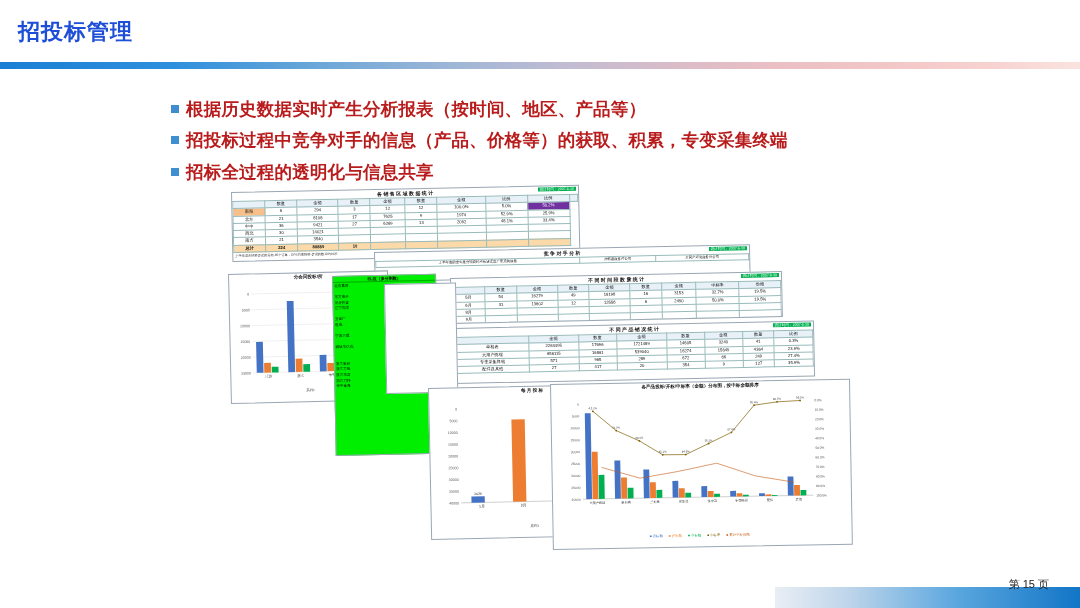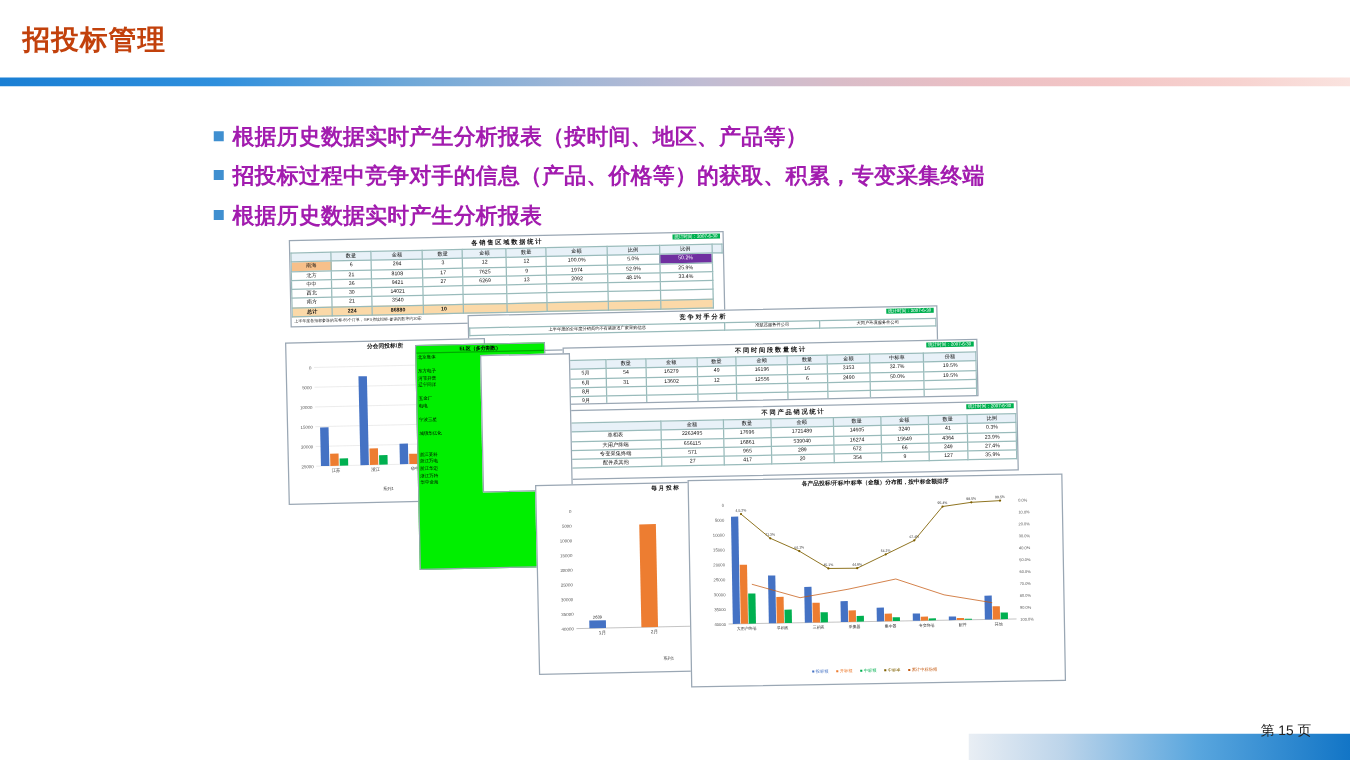--- a/index.html
+++ b/index.html
@@ -1,28 +1,28 @@
 <!DOCTYPE html>
 <html><head>
 <meta charset="utf-8">
 <style>
   html,body{margin:0;padding:0;}
   body{width:1080px;height:608px;background:#ffffff;font-family:"Liberation Sans","DejaVu Sans",sans-serif;overflow:hidden;position:relative;}
   .slide{position:absolute;inset:0;}
 
   
-  .title{position:absolute;left:18px;top:17px;font-size:22px;font-weight:bold;color:#c2410c;letter-spacing:1px;}
+  .title{position:absolute;left:18px;top:17px;font-size:22px;font-weight:bold;color:#1d4ed8;letter-spacing:1px;}
   .rule{position:absolute;left:0;top:62px;width:1080px;height:7px;
         background:linear-gradient(to right,#1a7fd4 0%,#2e8fdd 16%,#6ea8d8 30%,#9fb6d6 42%,#c0bcd3 52%,#d9bcc8 62%,#ebbfc4 72%,#f3c6c6 82%,#f7d3d0 92%,#fae3df 100%);}
 
   
   .bullets{position:absolute;left:171px;top:96px;width:800px;}
   .bullet{display:flex;align-items:flex-start;margin-bottom:5px;}
   .bullet .sq{width:8px;height:8px;background:#3f8fd0;margin-top:9px;margin-right:7px;flex:none;}
-  .bullet .txt{font-size:17.5px;color:#a21caf;line-height:1.5;font-weight:bold;letter-spacing:0.2px;}
+  .bullet .txt{font-size:17.5px;color:#b91c1c;line-height:1.5;font-weight:bold;letter-spacing:0.2px;}
 
   
   .collage{position:absolute;left:228px;top:192px;width:620px;height:370px;}
 
   .panel{position:absolute;background:#fff;border:1px solid #9aa7b4;box-sizing:border-box;overflow:hidden;}
 
   
   #p-sales{left:3px;top:0px;width:348px;height:70px;transform:rotate(-1.2deg);transform-origin:0 0;}
   #p-comp{left:146px;top:60px;width:376px;height:30px;transform:rotate(-1.2deg);transform-origin:0 0;}
   #p-time{left:222px;top:86px;width:332px;height:46px;transform:rotate(-1.2deg);transform-origin:0 0;}
@@ -64,21 +64,21 @@
     <div class="bullet">
       <span class="sq"></span>
       <span class="txt">根据历史数据实时产生分析报表（按时间、地区、产品等）</span>
     </div>
     <div class="bullet">
       <span class="sq"></span>
       <span class="txt">招投标过程中竞争对手的信息（产品、价格等）的获取、积累，专变采集终端</span>
     </div>
     <div class="bullet">
       <span class="sq"></span>
-      <span class="txt">根据历史数据实时产生分析报表</span>
+      <span class="txt">招标全过程的透明化与信息共享</span>
     </div>
   </div>
 
   <div class="collage">
 
     <div class="panel" id="p-sales">
       <div class="ttl">各 销 售 区 域 数 据 统 计</div>
       <div class="stamp">统计时间：2007-6-30</div>
       <table class="tb">
         <tbody id="sales-body">

